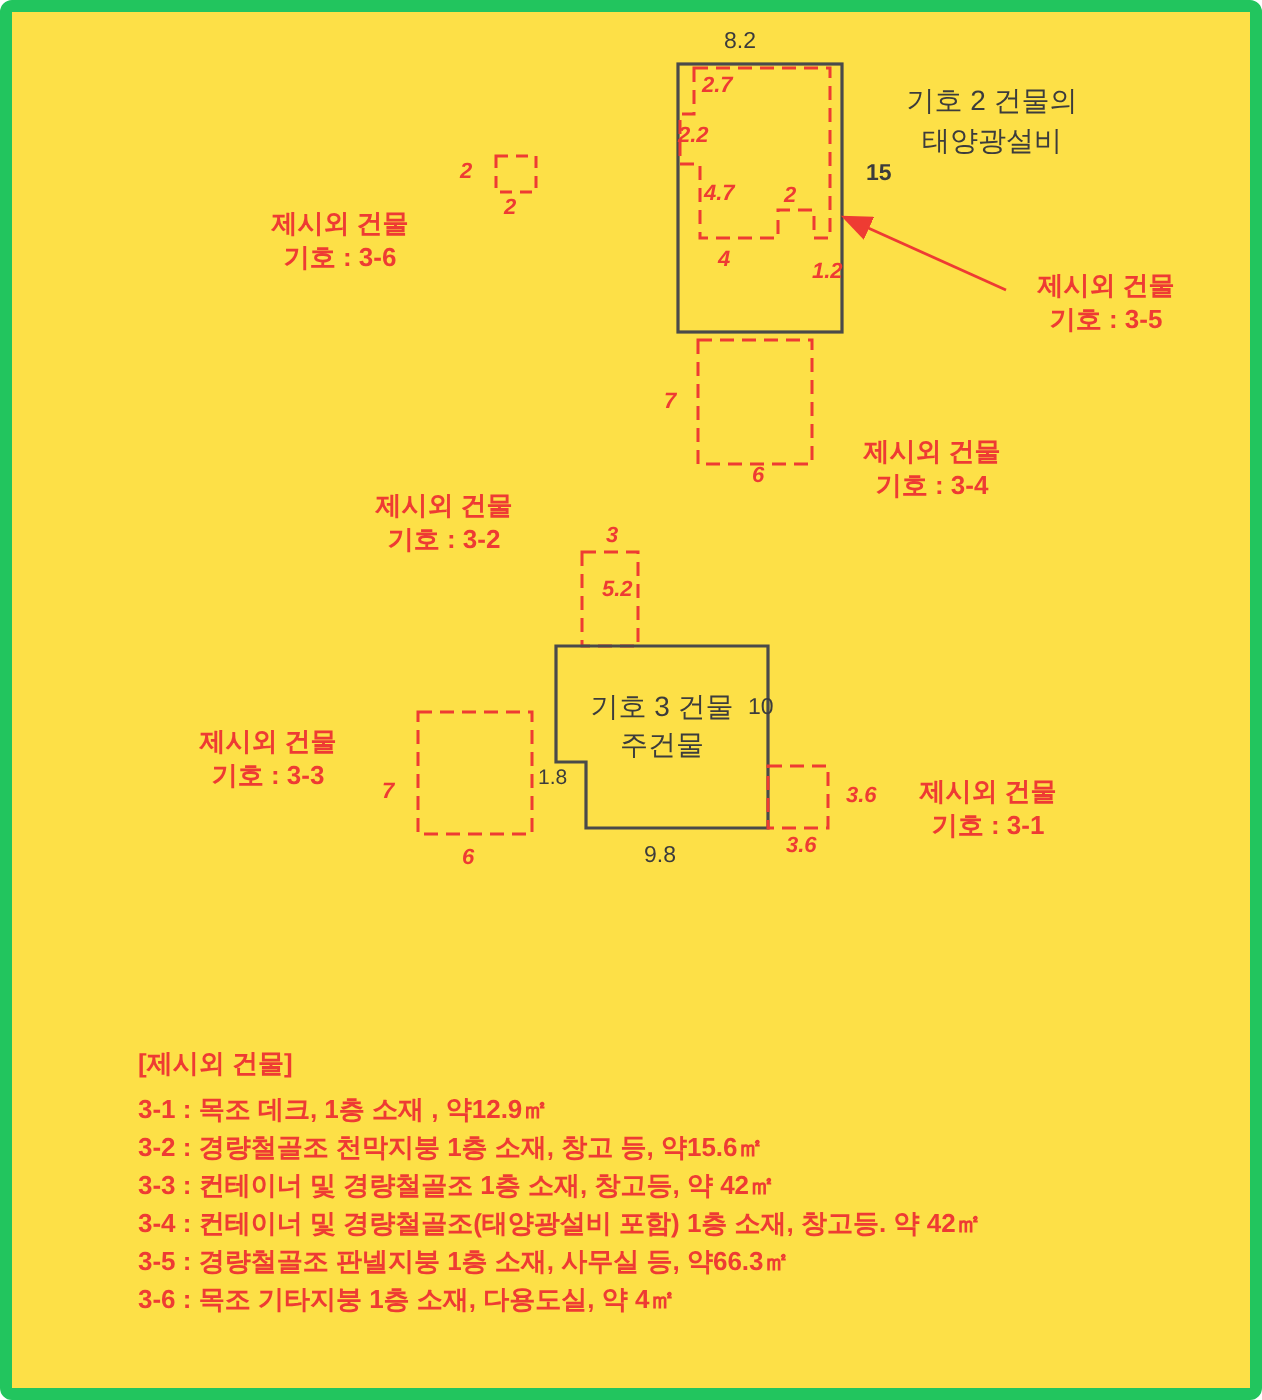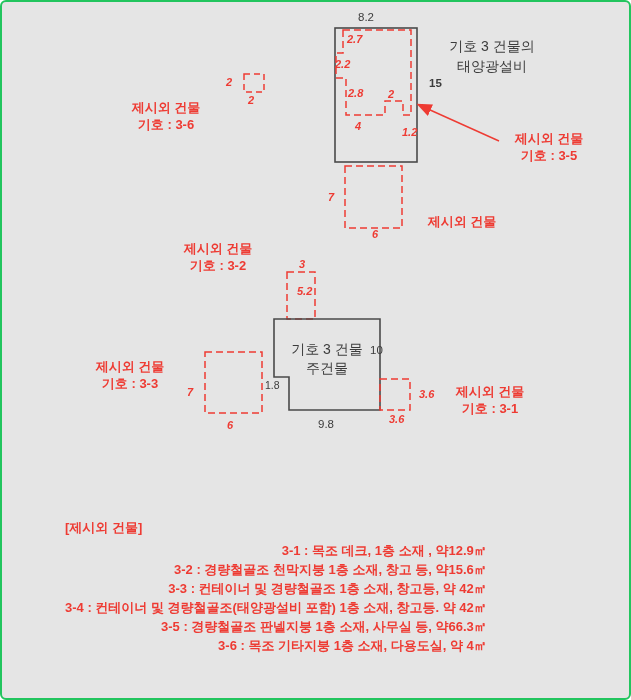--- a/index.html
+++ b/index.html
@@ -1,29 +1,29 @@
 <!DOCTYPE html>
 <html><head>
 <meta charset="utf-8">
 <style>
   html,body{margin:0;padding:0;background:#fff;}
   .canvas{
     position:relative;width:631px;height:700px;box-sizing:border-box;
-    background:#e5e5e5;border:2px solid #22c55e;border-radius:6px;overflow:hidden;
+    background:#fde047;border:6px solid #22c55e;border-radius:6px;overflow:hidden;
     font-family:"Liberation Sans","DejaVu Sans",sans-serif;
   }
   .canvas svg{position:absolute;left:0;top:0;}
   .lbl{position:absolute;white-space:nowrap;}
   .dim-red{color:#ee3b33;font-size:11px;font-weight:bold;font-style:italic;}
   .dim-black{color:#3c3c3c;font-size:11.5px;}
   .ko-red{color:#ee3b33;font-size:13px;font-weight:bold;text-align:center;line-height:17px;}
   .ko-black{color:#3c3c3c;font-size:14px;text-align:center;line-height:20px;}
   .legend{position:absolute;left:63px;top:516px;color:#ee3b33;font-size:13px;font-weight:bold;}
   .legend .legend-title{margin-bottom:4px;line-height:19px;}
-  .legend .legend-item{line-height:19px;text-align:right;}
+  .legend .legend-item{line-height:19px;}
 </style>
 </head>
 <body>
 
 <div class="canvas">
 
   <svg width="631" height="700" viewBox="0 0 631 700">
     <defs>
       <marker id="arrow" markerWidth="11" markerHeight="9" refX="9" refY="4.5" orient="auto">
         <path d="M0,0 L11,4.5 L0,9 Z" fill="#ee3b33"></path>
@@ -46,47 +46,48 @@
 
     <rect x="378" y="377" width="30" height="31" fill="none" stroke="#ee3b33" stroke-width="1.5" stroke-dasharray="7 4"></rect>
 
     <rect x="203" y="350" width="57" height="61" fill="none" stroke="#ee3b33" stroke-width="1.5" stroke-dasharray="7 4"></rect>
   </svg>
 
   <div class="lbl dim-black" style="left:356px;top:9px;">8.2</div>
   <div class="lbl dim-black" style="left:427px;top:75px;font-weight:bold;">15</div>
 
   <div class="lbl ko-black" style="left:429px;top:34px;width:122px;">
-    <div>기호 3 건물의</div>
+    <div>기호 2 건물의</div>
     <div>태양광설비</div>
   </div>
 
   <div class="lbl dim-red" style="left:345px;top:31px;">2.7</div>
   <div class="lbl dim-red" style="left:333px;top:56px;">2.2</div>
-  <div class="lbl dim-red" style="left:346px;top:85px;">2.8</div>
+  <div class="lbl dim-red" style="left:346px;top:85px;">4.7</div>
   <div class="lbl dim-red" style="left:353px;top:118px;">4</div>
   <div class="lbl dim-red" style="left:386px;top:86px;">2</div>
   <div class="lbl dim-red" style="left:400px;top:124px;">1.2</div>
 
   <div class="lbl ko-red" style="left:492px;top:128px;width:110px;">
     <div>제시외 건물</div>
     <div>기호 : 3-5</div>
   </div>
 
   <div class="lbl dim-red" style="left:224px;top:74px;">2</div>
   <div class="lbl dim-red" style="left:246px;top:92px;">2</div>
   <div class="lbl ko-red" style="left:110px;top:97px;width:108px;">
     <div>제시외 건물</div>
     <div>기호 : 3-6</div>
   </div>
 
   <div class="lbl dim-red" style="left:326px;top:189px;">7</div>
   <div class="lbl dim-red" style="left:370px;top:226px;">6</div>
   <div class="lbl ko-red" style="left:406px;top:211px;width:108px;">
     <div>제시외 건물</div>
+    <div>기호 : 3-4</div>
   </div>
 
   <div class="lbl dim-red" style="left:297px;top:256px;">3</div>
   <div class="lbl dim-red" style="left:255px;top:283px;padding-left:40px;">5.2</div>
   <div class="lbl ko-red" style="left:162px;top:238px;width:108px;">
     <div>제시외 건물</div>
     <div>기호 : 3-2</div>
   </div>
 
   <div class="lbl ko-black" style="left:277px;top:338px;width:96px;line-height:19px;">

